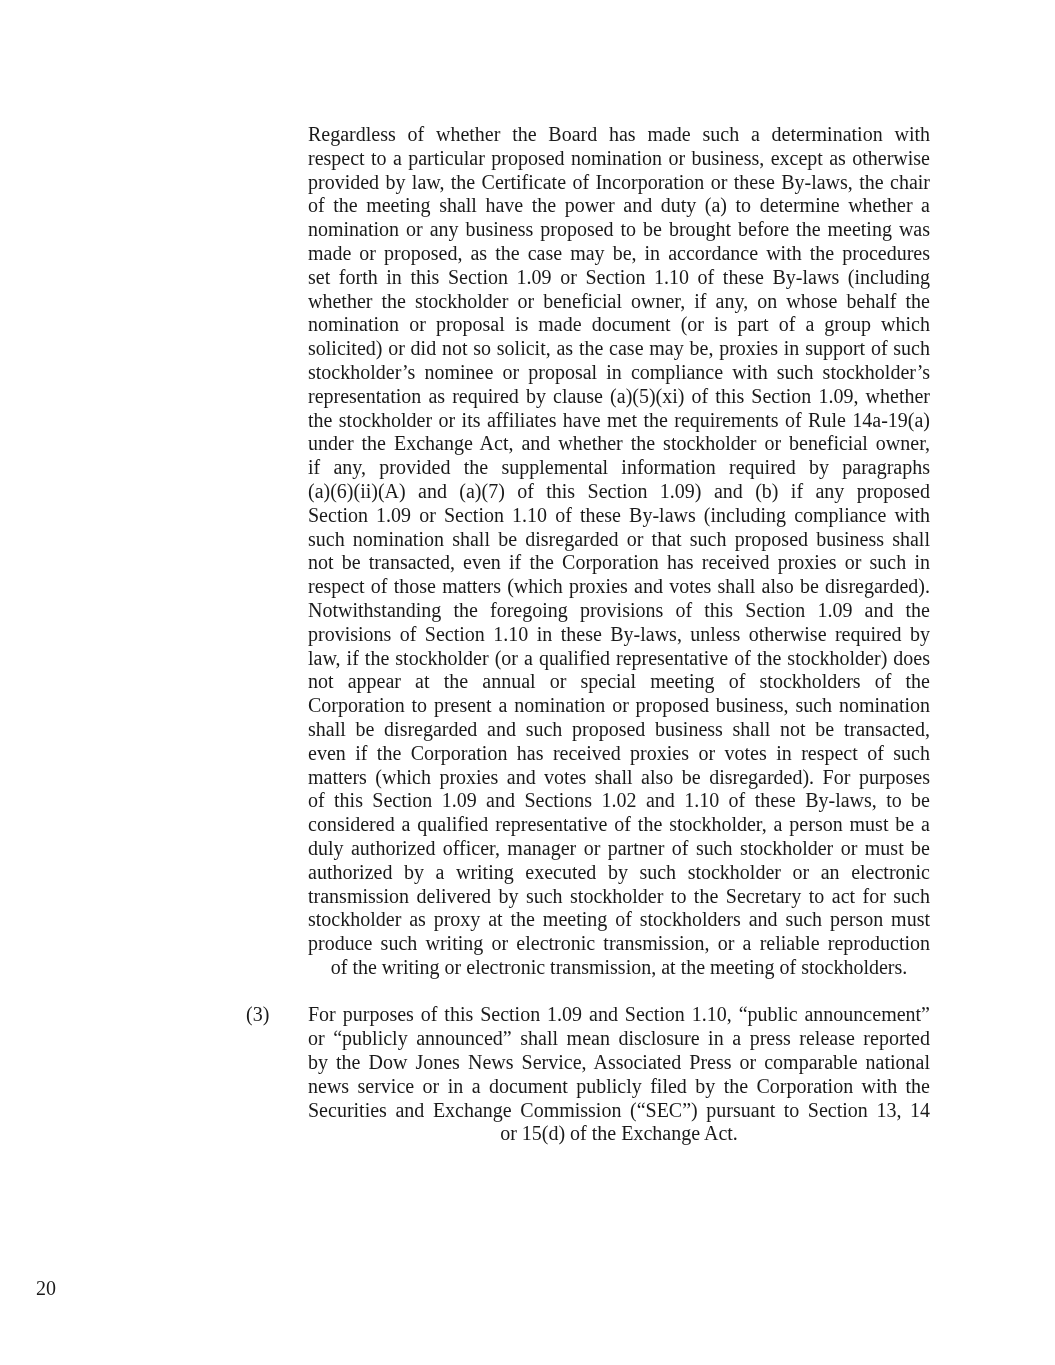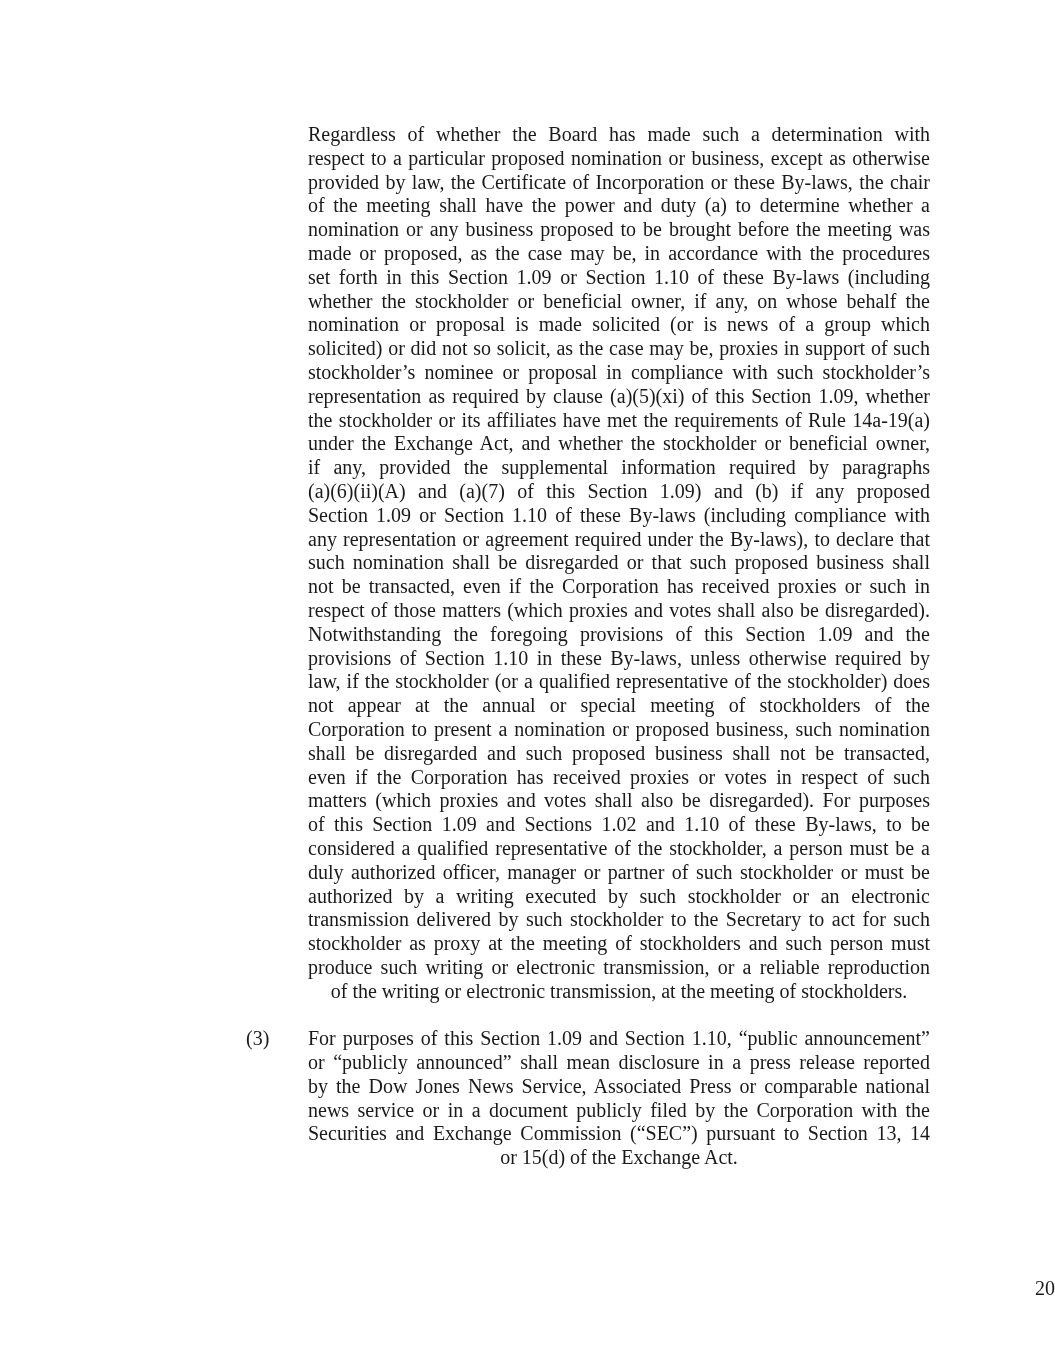--- a/index.html
+++ b/index.html
@@ -34,49 +34,49 @@
   .line.just {
     text-align: justify;
     text-align-last: justify;
     text-justify: inter-word;
   }
   .page-number {
     position: absolute;
     top: 1277px;
     left: 0;
     width: 100%;
-    text-align: right;
+    text-align: left;
     font-size: 20px;
     line-height: 23.8px;
+    padding-left: 36px;
   }
 </style>
 </head>
 <body>
 
 <div class="page">
   <div class="textblock">
       <div class="paragraph">
         <div class="line just">Regardless of whether the Board has made such a determination with</div>
         <div class="line just">respect to a particular proposed nomination or business, except as otherwise</div>
         <div class="line just">provided by law, the Certificate of Incorporation or these By-laws, the chair</div>
         <div class="line just">of the meeting shall have the power and duty (a) to determine whether a</div>
         <div class="line just">nomination or any business proposed to be brought before the meeting was</div>
         <div class="line just">made or proposed, as the case may be, in accordance with the procedures</div>
         <div class="line just">set forth in this Section 1.09 or Section 1.10 of these By-laws (including</div>
         <div class="line just">whether the stockholder or beneficial owner, if any, on whose behalf the</div>
-        <div class="line just">nomination or proposal is made solicited (or is news of a group which</div>
+        <div class="line just">nomination or proposal is made document (or is part of a group which</div>
         <div class="line just">solicited) or did not so solicit, as the case may be, proxies in support of such</div>
         <div class="line just">stockholder’s nominee or proposal in compliance with such stockholder’s</div>
         <div class="line just">representation as required by clause (a)(5)(xi) of this Section 1.09, whether</div>
         <div class="line just">the stockholder or its affiliates have met the requirements of Rule 14a-19(a)</div>
         <div class="line just">under the Exchange Act, and whether the stockholder or beneficial owner,</div>
         <div class="line just">if any, provided the supplemental information required by paragraphs</div>
         <div class="line just">(a)(6)(ii)(A) and (a)(7) of this Section 1.09) and (b) if any proposed</div>
         <div class="line just">Section 1.09 or Section 1.10 of these By-laws (including compliance with</div>
-        <div class="line just">any representation or agreement required under the By-laws), to declare that</div>
         <div class="line just">such nomination shall be disregarded or that such proposed business shall</div>
         <div class="line just">not be transacted, even if the Corporation has received proxies or such in</div>
         <div class="line just">respect of those matters (which proxies and votes shall also be disregarded).</div>
         <div class="line just">Notwithstanding the foregoing provisions of this Section 1.09 and the</div>
         <div class="line just">provisions of Section 1.10 in these By-laws, unless otherwise required by</div>
         <div class="line just">law, if the stockholder (or a qualified representative of the stockholder) does</div>
         <div class="line just">not appear at the annual or special meeting of stockholders of the</div>
         <div class="line just">Corporation to present a nomination or proposed business, such nomination</div>
         <div class="line just">shall be disregarded and such proposed business shall not be transacted,</div>
         <div class="line just">even if the Corporation has received proxies or votes in respect of such</div>

